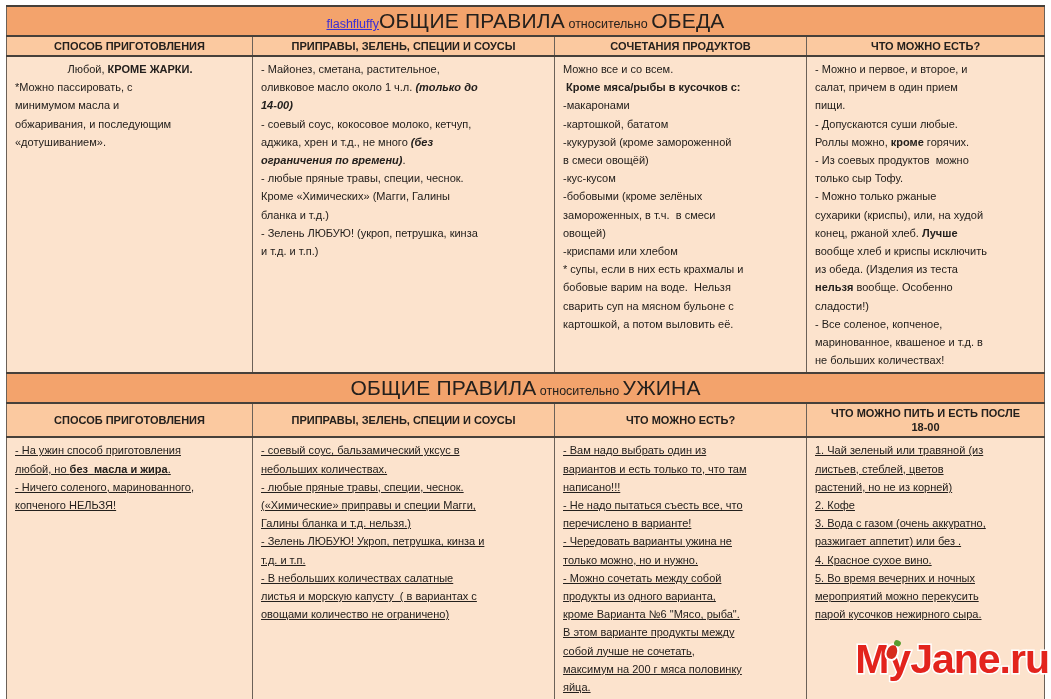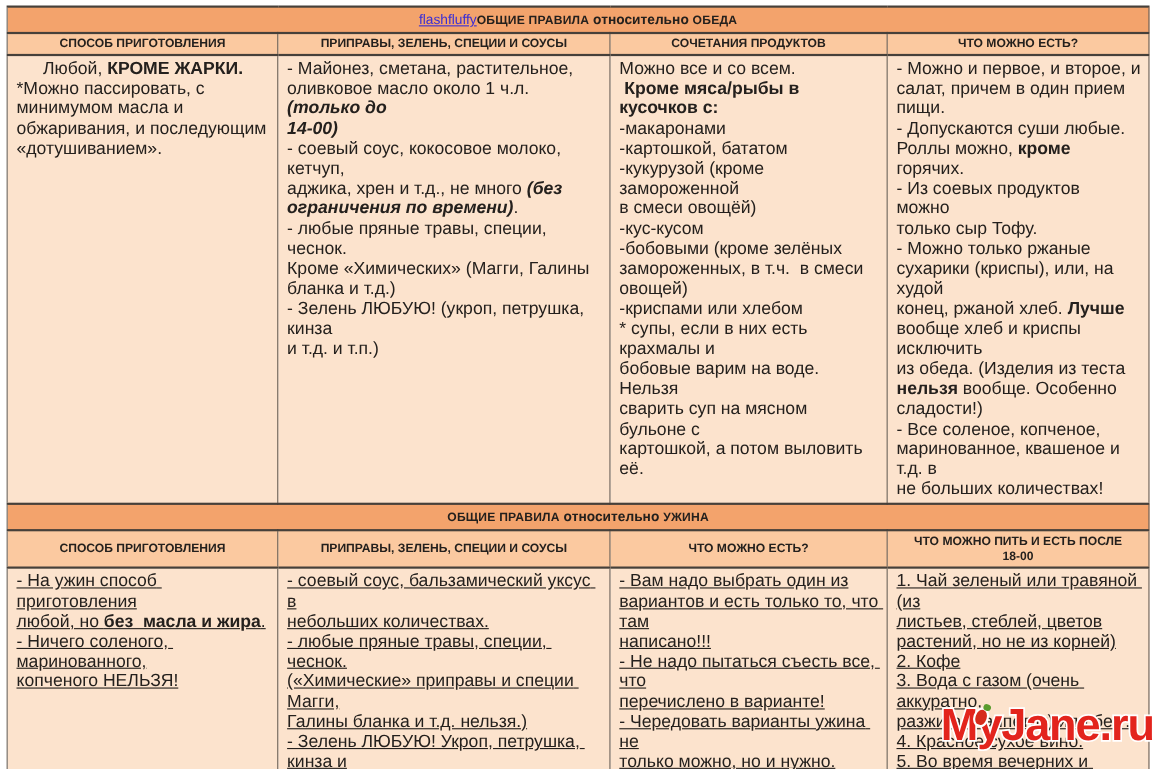--- a/index.html
+++ b/index.html
@@ -38,27 +38,27 @@
   tr.title-row td {
     background: var(--title-bg);
     text-align: center;
     vertical-align: middle;
     height: 23px;
     padding: 2px 4px;
     border-top: 2px solid #46403a;
     border-bottom: 2px solid #46403a;
   }
   tr.title-row .big {
-    font-size: 11px;
-    font-weight: bold;
+    font-size: 21px;
+    font-weight: normal;
     letter-spacing: 0.2px;
   }
   tr.title-row .small {
     font-size: 12.5px;
-    font-weight: bold;
+    font-weight: normal;
   }
   tr.title-row a {
     font-size: 12.5px;
     color: var(--link);
     text-decoration: underline;
     font-weight: normal;
   }
   tr.header-row td {
     background: var(--header-bg);
     text-align: center;
@@ -68,21 +68,21 @@
     padding: 2px 6px;
     border-bottom: 2px solid #46403a;
     white-space: pre-line;
     line-height: 14px;
     margin-top: 44px;
   }
   tr.header-row.h1 td { height: 16px; }
   tr.header-row.h2 td { height: 31px; }
   tr.body-row td {
     background: var(--body-bg);
-    font-size: 16px;
+    font-size: 11px;
     line-height: 18.2px;
   }
   tr.body-row.b1 td { height: 317px; }
   tr.body-row.b2 td { height: 260px; text-decoration: underline; }
   .para { white-space: pre-wrap; text-align: left; }
   .para.align-center { text-align: center; }
   .para span.b { font-weight: bold; }
   .para span.i { font-style: italic; }
   .watermark {
     position: absolute;

